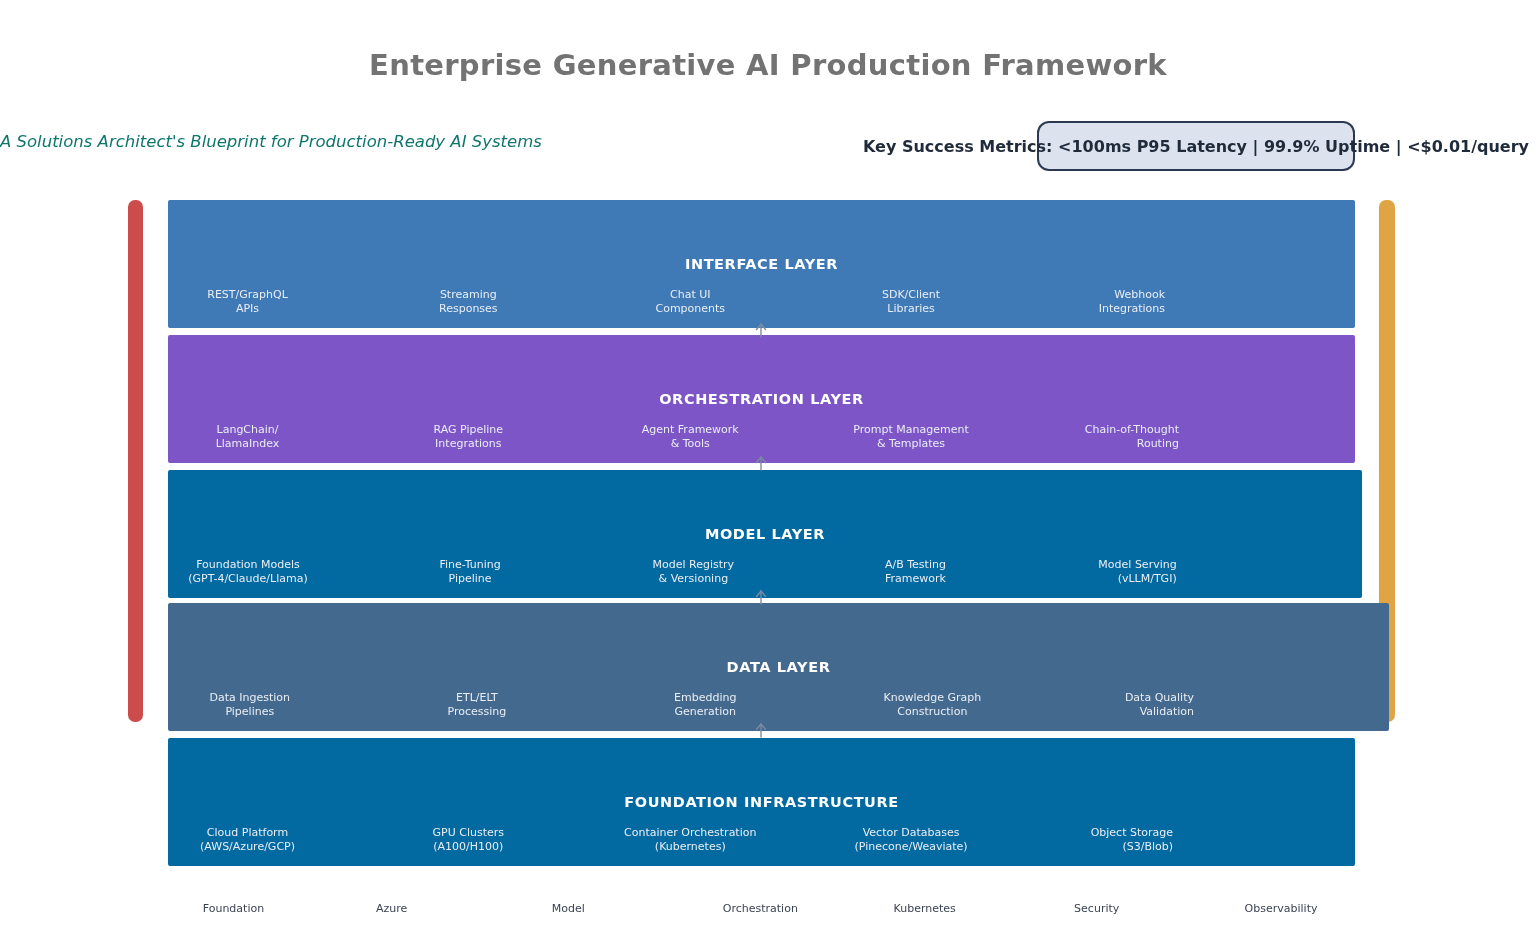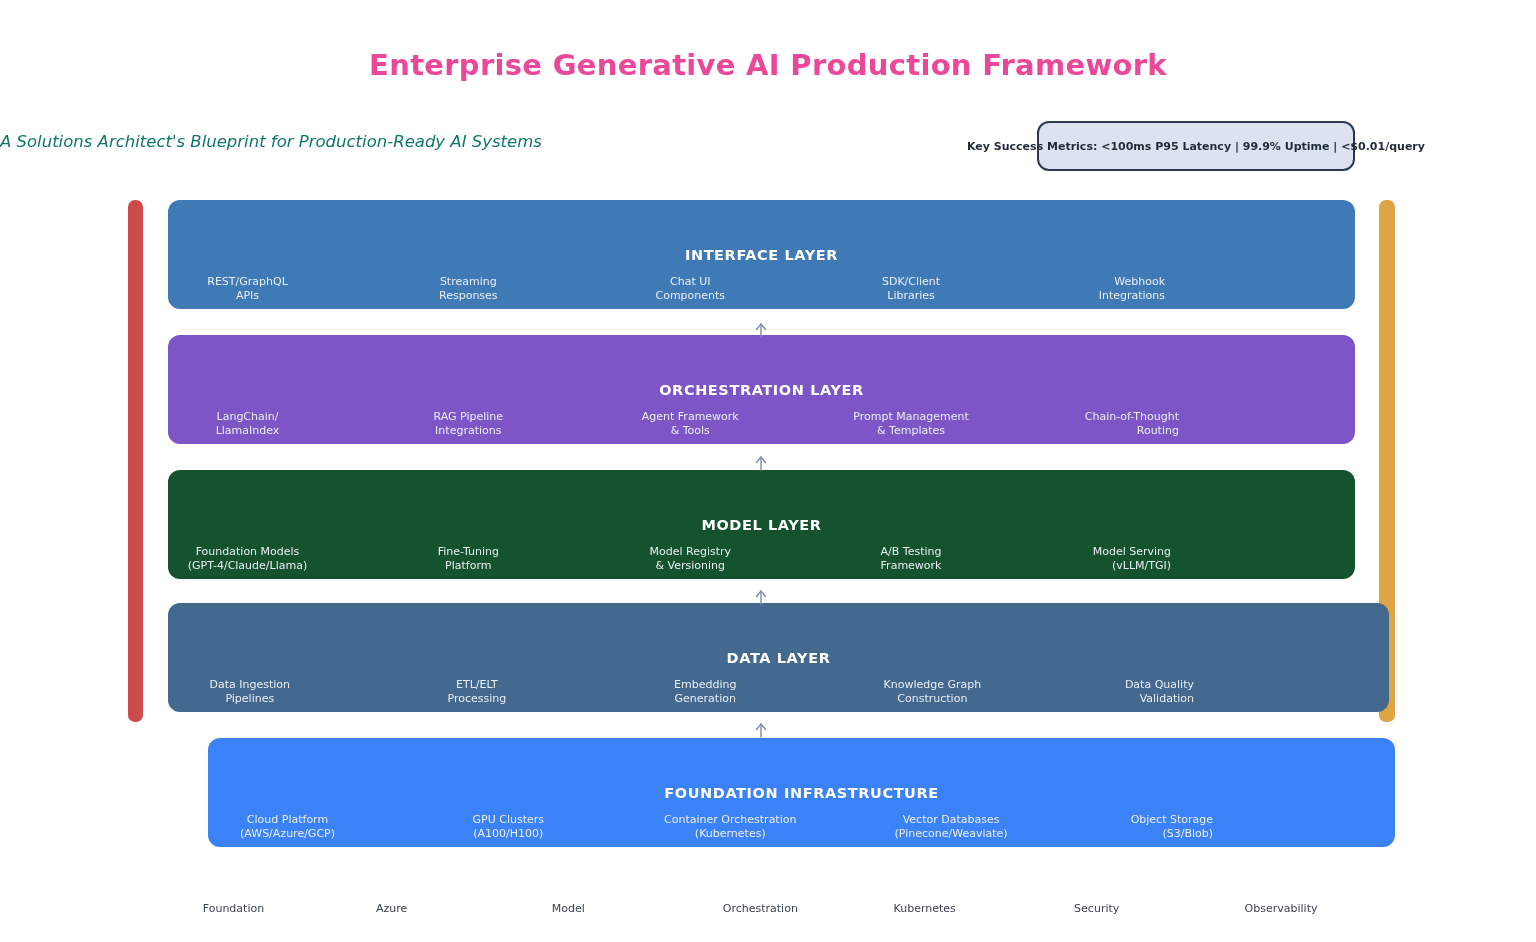--- a/index.html
+++ b/index.html
@@ -11,21 +11,21 @@
     font-family: "DejaVu Sans", sans-serif;
     overflow: hidden;
   }
 
   .page-title {
     position: absolute;
     top: 48px; left: 0; width: 100%;
     text-align: center;
     font-size: 29px;
     font-weight: bold;
-    color: #ec4899;
+    color: #737373;
     line-height: 34px;
     letter-spacing: 0.3px;
   }
   .page-subtitle {
     position: absolute;
     top: 96px; left: 0; width: 100%;
     text-align: left;
     font-style: italic;
     font-size: 16.5px;
     color: #0f766e;
@@ -40,41 +40,41 @@
     background: #dde3ee;
     border: 2px solid #2b3a52;
     border-radius: 12px;
     box-sizing: border-box;
   }
   .metrics-text {
     position: absolute;
     left: 1196px; top: 146px;
     transform: translate(-50%, -50%);
     white-space: nowrap;
-    font-size: 11px;
+    font-size: 16px;
     font-weight: bold;
     color: #1f2a3a;
     z-index: 3;
   }
 
   .vbar {
     position: absolute;
     top: 200px;
     height: 522px;
     border-radius: 7px;
   }
   .vbar-left  { left: 128px; width: 15px; }
   .vbar-right { left: 1379px; width: 16px; }
 
   .layer {
     position: absolute;
     left: 168px;
     width: 1187px;
-    height: 109px;
-    border-radius: 12px;
+    height: 128px;
+    border-radius: 2px;
   }
   .layer-title {
     position: absolute;
     left: 50%; top: 50%;
     transform: translate(-50%, -50%);
     white-space: nowrap;
     color: #ffffff;
     font-weight: bold;
     font-size: 14.5px;
     letter-spacing: 0.6px;
@@ -163,26 +163,26 @@
     <span class="layer-item pos-1">RAG Pipeline
 Integrations</span>
     <span class="layer-item pos-2">Agent Framework
 &amp; Tools</span>
     <span class="layer-item pos-3">Prompt Management
 &amp; Templates</span>
     <span class="layer-item pos-4">Chain-of-Thought
 Routing</span>
   </div>
 
-  <div class="layer layer-2" style="background-color: #14532d;">
+  <div class="layer layer-2" style="background-color: #0369a1; padding-left: 7px;">
     <span class="layer-title">MODEL LAYER</span>
     <span class="layer-item pos-0">Foundation Models
 (GPT-4/Claude/Llama)</span>
     <span class="layer-item pos-1">Fine-Tuning
-Platform</span>
+Pipeline</span>
     <span class="layer-item pos-2">Model Registry
 &amp; Versioning</span>
     <span class="layer-item pos-3">A/B Testing
 Framework</span>
     <span class="layer-item pos-4">Model Serving
 (vLLM/TGI)</span>
   </div>
 
   <div class="layer layer-3" style="background-color: rgb(68, 105, 142);">
     <span class="layer-title">DATA LAYER</span>
@@ -191,21 +191,21 @@
     <span class="layer-item pos-1">ETL/ELT
 Processing</span>
     <span class="layer-item pos-2">Embedding
 Generation</span>
     <span class="layer-item pos-3">Knowledge Graph
 Construction</span>
     <span class="layer-item pos-4">Data Quality
 Validation</span>
   </div>
 
-  <div class="layer layer-4" style="background-color: #3b82f6; margin-left: 40px;">
+  <div class="layer layer-4" style="background-color: #0369a1;">
     <span class="layer-title">FOUNDATION INFRASTRUCTURE</span>
     <span class="layer-item pos-0">Cloud Platform
 (AWS/Azure/GCP)</span>
     <span class="layer-item pos-1">GPU Clusters
 (A100/H100)</span>
     <span class="layer-item pos-2">Container Orchestration
 (Kubernetes)</span>
     <span class="layer-item pos-3">Vector Databases
 (Pinecone/Weaviate)</span>
     <span class="layer-item pos-4">Object Storage

